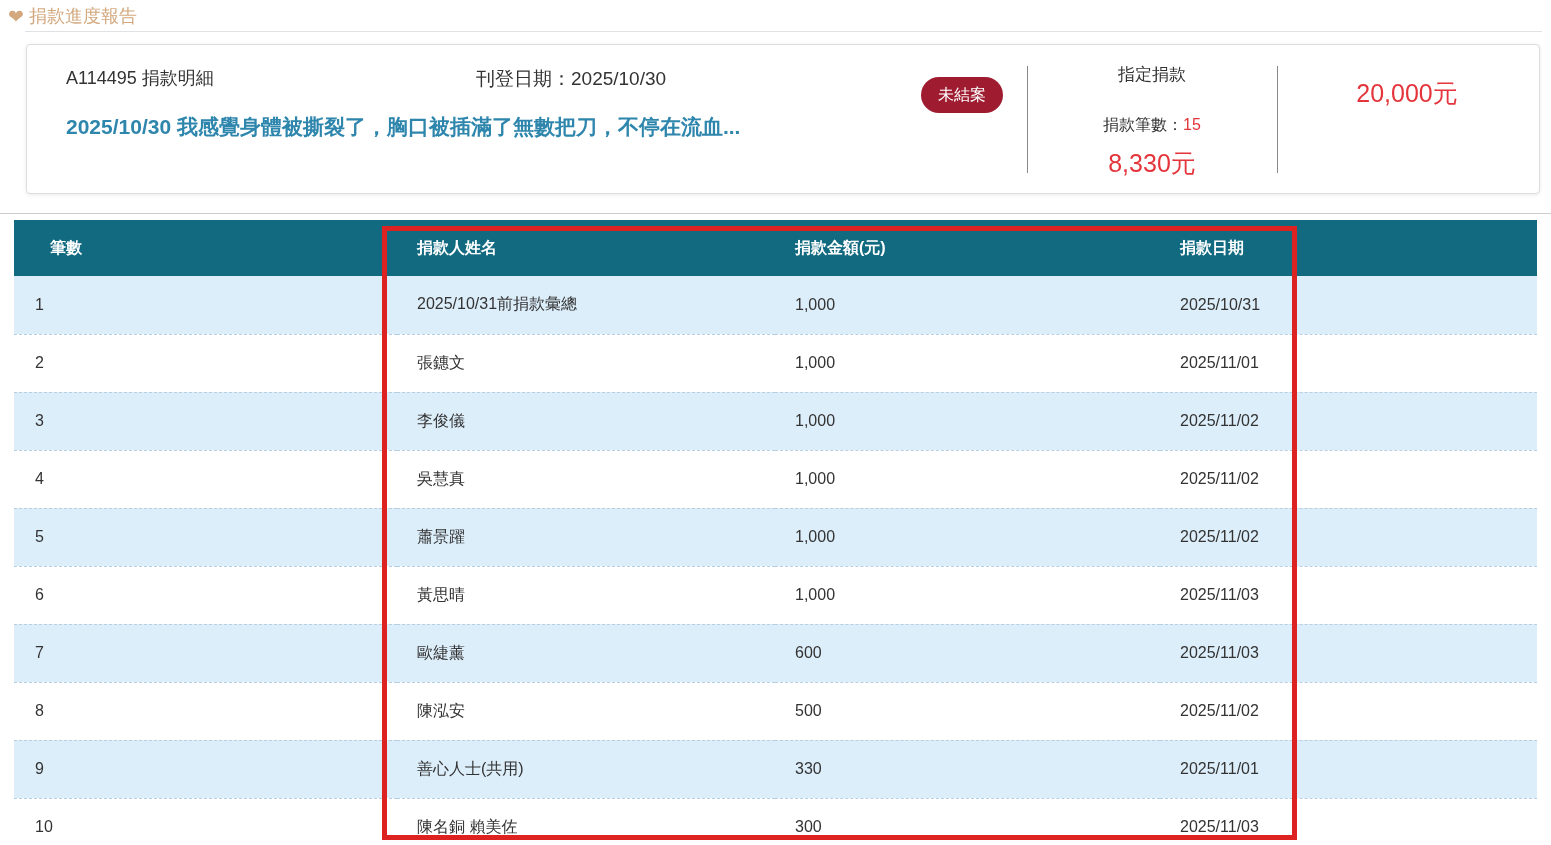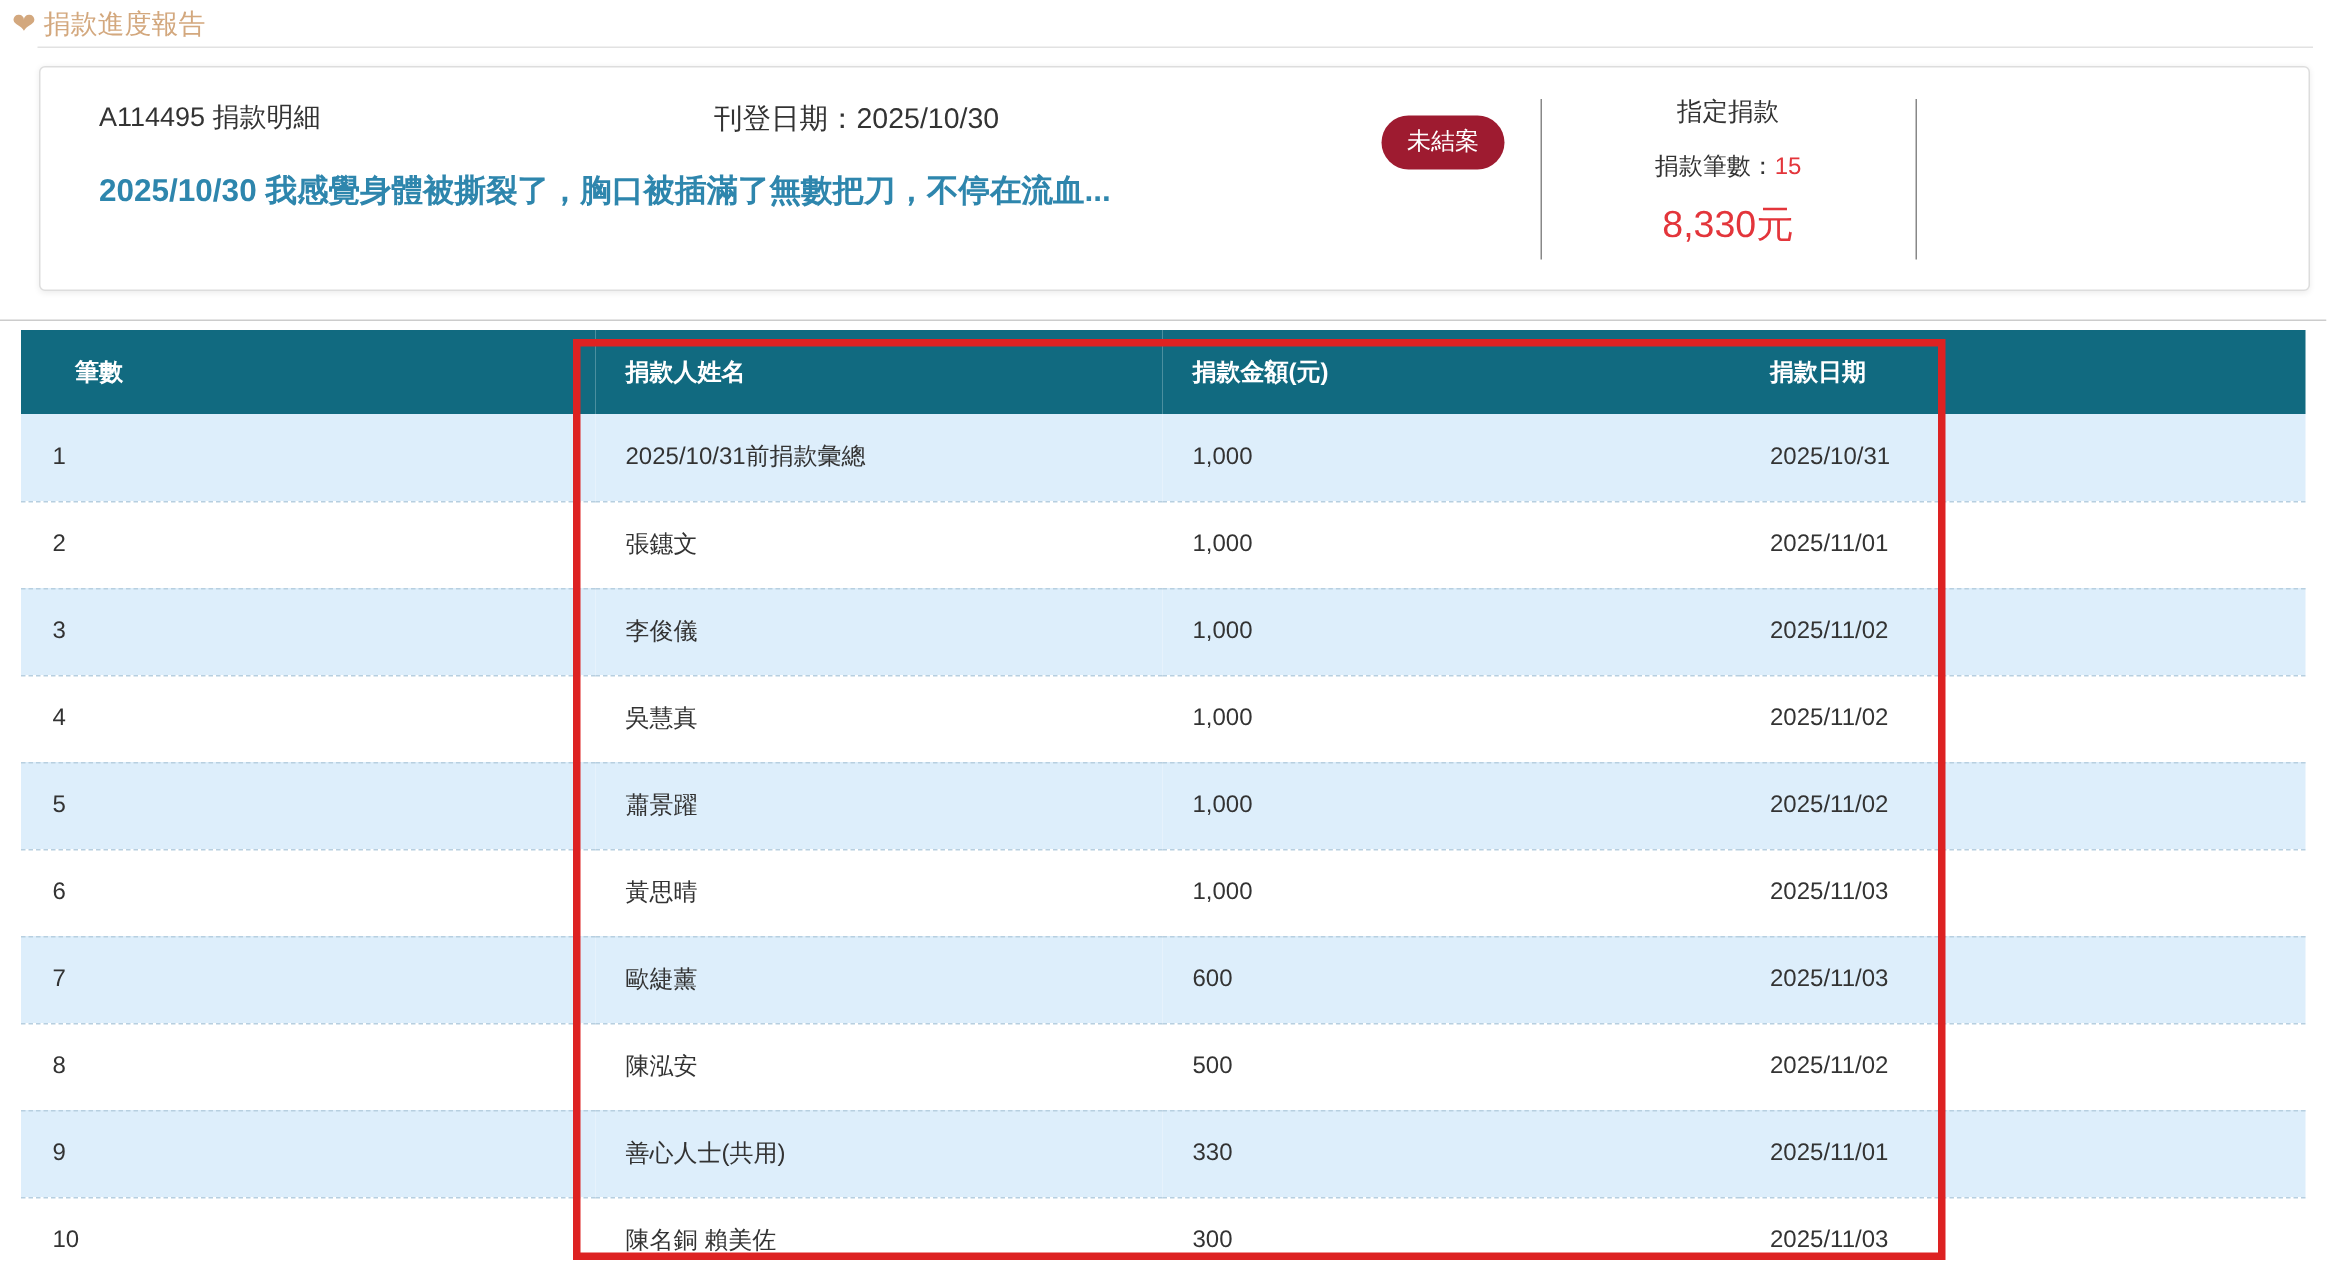--- a/index.html
+++ b/index.html
@@ -66,21 +66,21 @@
     border-left:1px solid #888888;
   }
   .vdivider.d1{left:1000px;}
   .vdivider.d2{left:1250px;}
   .stat{
     position:absolute;top:18px;text-align:center;color:var(--text-dark);
   }
   .stat-designated{left:1005px;width:240px;}
   .stat-undesignated{left:1256px;width:248px;}
   .stat-title{font-size:17px;}
-  .stat-count{font-size:16px;margin-top:15px;}
+  .stat-count{font-size:16px;margin-top:29px;}
   .stat-count .red{color:var(--amount-red);}
   .red-lg{color:var(--amount-red);font-size:25px;margin-top:11px;}
   .stat-undesignated .red-lg{margin-top:14px;}
   .hairline-table{
     position:absolute;left:0;top:213px;width:1551px;height:0;
     border-top:1px solid #cccccc;
   }
   
   .donation-table{
     position:absolute;left:14px;top:220px;width:1523px;
@@ -136,20 +136,21 @@
       <div class="stat-title">指定捐款</div>
       <div class="stat-count">
         <span>捐款筆數：</span><span class="red">15</span>
       </div>
       <div class="red-lg">8,330元</div>
     </div>
 
     <div class="vdivider d2"></div>
 
     <div class="stat stat-undesignated">
+      <div class="red-lg">20,000元</div>
     </div>
   </div>
 
   <div class="hairline-table"></div>
 
   <table class="donation-table">
     <colgroup>
       <col class="c1">
         <col class="c2">
         <col class="c3">

